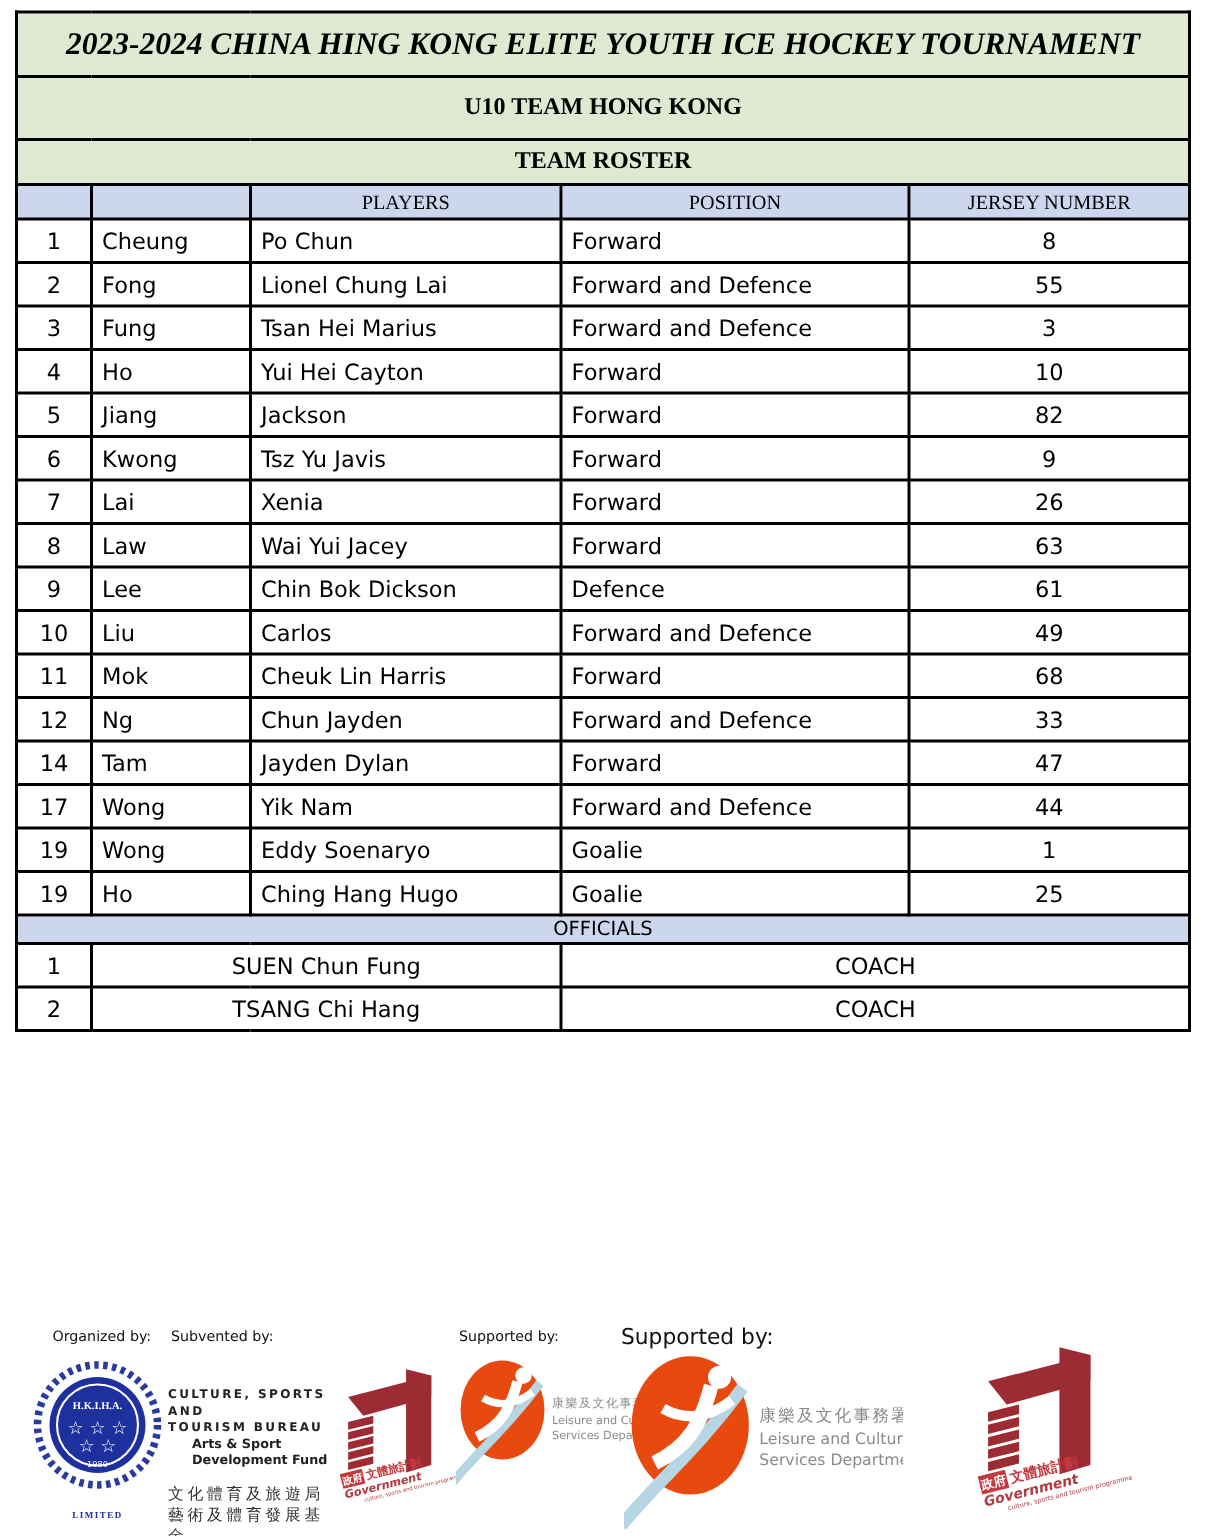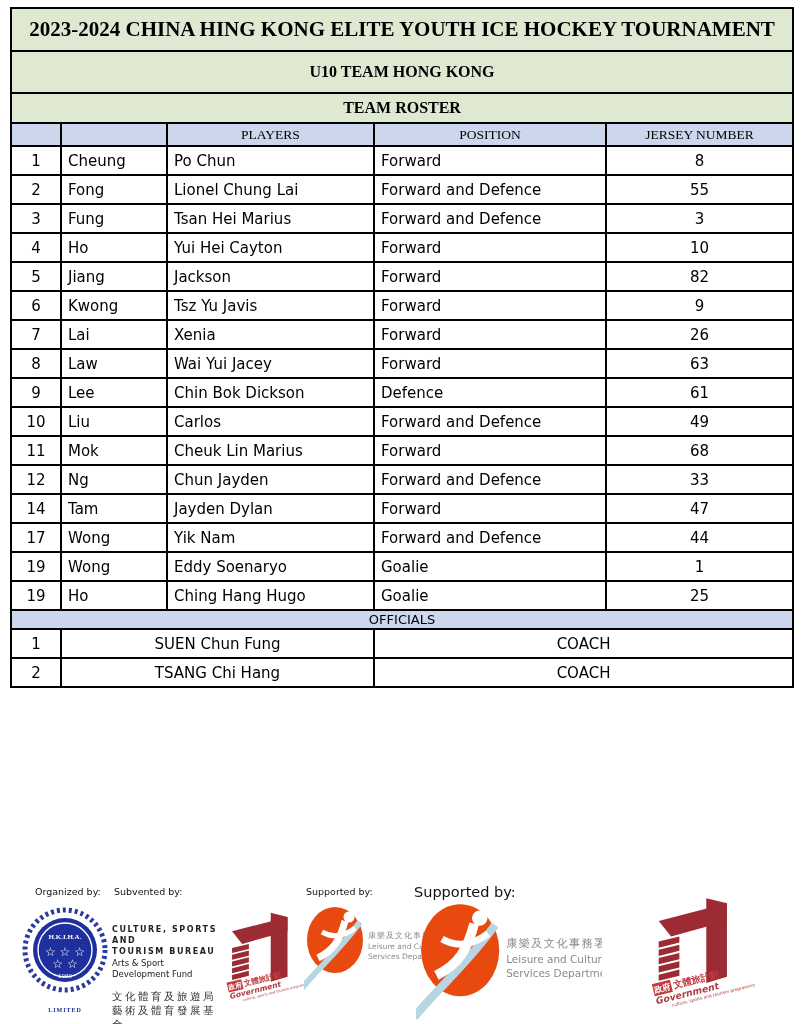--- a/index.html
+++ b/index.html
@@ -5,42 +5,42 @@
   html,body{margin:0;padding:0;background:#ffffff;}
   .page{position:relative;width:806px;height:1024px;background:#fff;overflow:hidden;
         font-family:"DejaVu Sans",sans-serif;color:#000;}
 
   
   table.roster{position:absolute;left:10px;top:7px;width:784px;
                border-collapse:collapse;table-layout:fixed;}
   table.roster td{border:2px solid #000;padding:0 6px;overflow:hidden;white-space:nowrap;}
 
   tr.banner td{text-align:center;font-family:"Liberation Serif",serif;font-weight:bold;}
-  tr.title-row td{background:var(--green);font-size:21px;height:41px;}
+  tr.title-row td{background:var(--green);font-size:21px;height:41px;font-style:italic;}
   tr.sub-row td{background:var(--green);font-size:16px;height:40px;}
   tr.section-row td{background:var(--green);font-size:16px;height:28px;}
 
   tr.colhead td{background:var(--blue);font-family:"Liberation Serif",serif;
                 font-size:13.5px;font-weight:normal;text-align:center;height:21px;}
 
   tbody.rows td{height:27px;font-size:15px;}
   td.c{text-align:center;}
   td.l{text-align:left;}
 
   td.officials-banner{background:var(--blue);text-align:center;font-size:13px;height:17px;}
   tbody.officials td{height:27px;font-size:15px;text-align:center;}
 
   
   .footer{position:absolute;left:0;top:858px;width:806px;height:166px;}
   .flabel{position:absolute;font-weight:normal;font-size:9.5px;color:#111;}
   .flabel.big{font-size:14.5px;}
 
   .cstb{position:absolute;left:112px;top:66px;width:110px;}
   .cstb .en-caps{font-size:8px;font-weight:600;letter-spacing:1.6px;color:#222;line-height:11px;}
-  .cstb .en-fund{font-size:8.5px;font-weight:normal;color:#222;line-height:11px;margin-top:1px;}
+  .cstb .en-fund{font-size:8.5px;font-weight:bold;color:#222;line-height:11px;margin-top:1px;margin-left:16px;}
   .cstb .cjk{font-size:10.5px;letter-spacing:2.5px;color:#333;line-height:14px;margin-top:9px;}
   .cstb .cjk2{font-size:10.5px;letter-spacing:2.5px;color:#333;line-height:14px;}
 
   .logo{position:absolute;}
 </style>
 </head>
 <body>
 
 <div class="page" style="--green:#dfe9d2;--blue:#ccd6ec;">
 
@@ -138,21 +138,21 @@
         <tr>
           <td class="c">10</td>
           <td class="l">Liu</td>
           <td class="l">Carlos</td>
           <td class="l">Forward and Defence</td>
           <td class="c">49</td>
         </tr>
         <tr>
           <td class="c">11</td>
           <td class="l">Mok</td>
-          <td class="l">Cheuk Lin Marius</td>
+          <td class="l">Cheuk Lin Harris</td>
           <td class="l">Forward</td>
           <td class="c">68</td>
         </tr>
         <tr>
           <td class="c">12</td>
           <td class="l">Ng</td>
           <td class="l">Chun Jayden</td>
           <td class="l">Forward and Defence</td>
           <td class="c">33</td>
         </tr>

